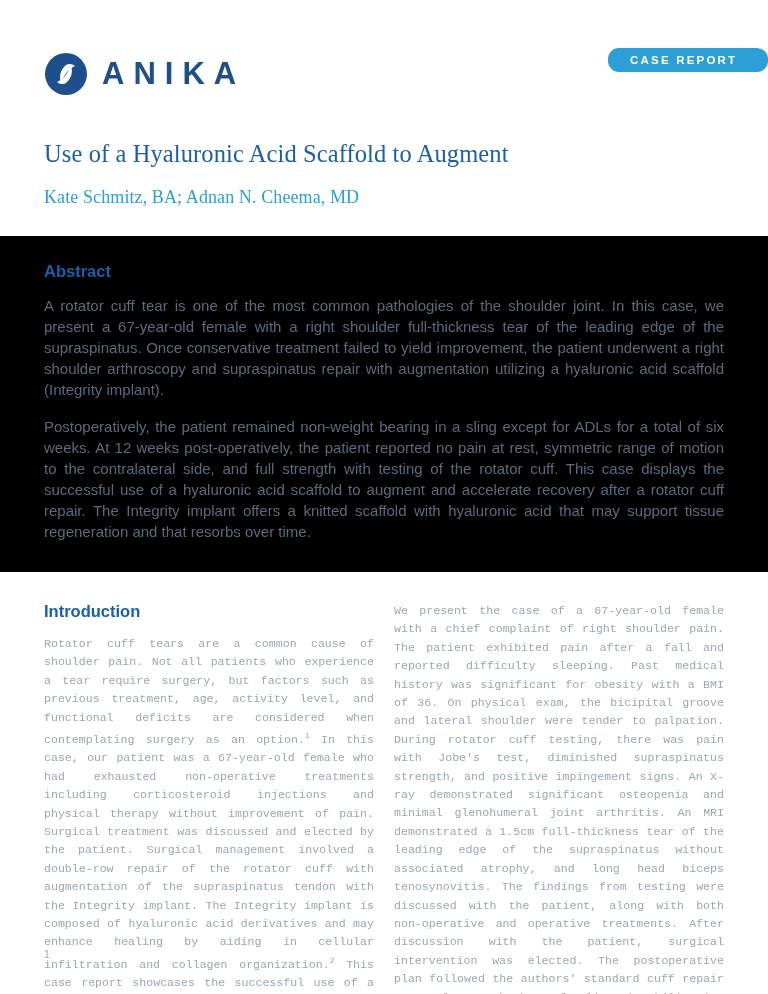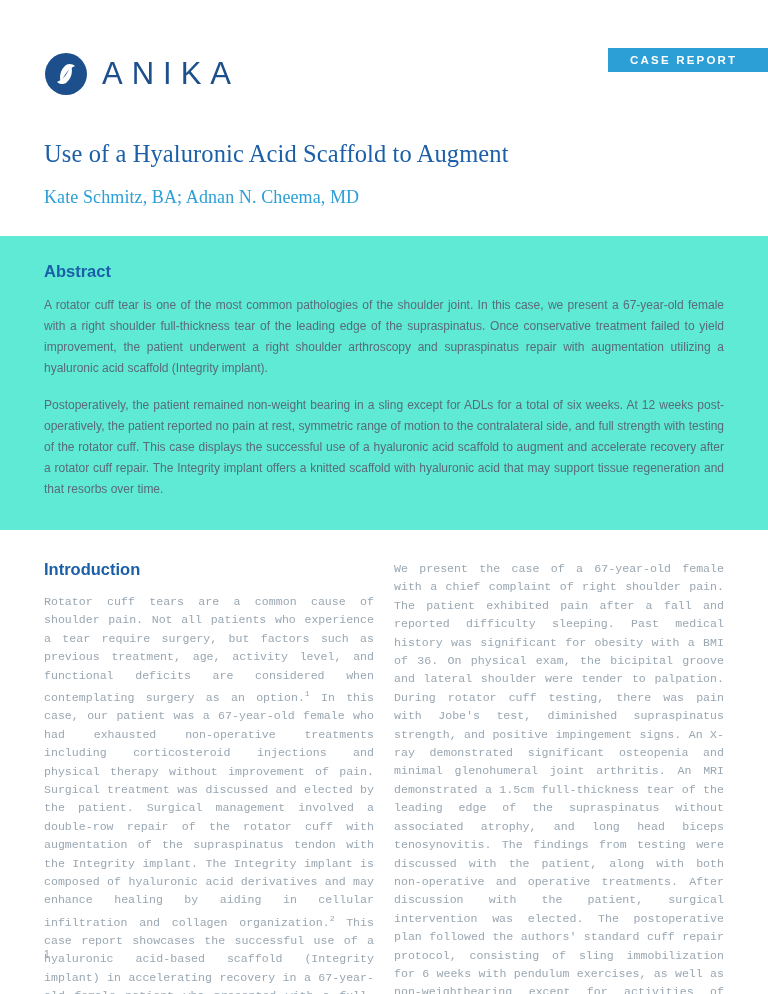--- a/index.html
+++ b/index.html
@@ -35,37 +35,38 @@
     align-items: center;
   }
   .logo-mark {
     width: 44px;
     height: 44px;
     margin-right: 14px;
   }
   .logo-text {
     font-size: 31px;
     letter-spacing: 9px;
-    font-weight: normal;
+    font-weight: bold;
     color: #1c4f8c;
     font-family: "Liberation Sans", sans-serif;
   }
   .badge {
     position: absolute;
     right: 0px;
     top: 48px;
     background: #2c9fd6;
     color: #ffffff;
     font-size: 11.5px;
     font-weight: bold;
     letter-spacing: 2.2px;
     padding: 6px 26px 6px 22px;
     width: 160px;
     box-sizing: border-box;
     text-align: left;
+    border-radius: 11px;
   }
 
   
   .title-block {
     padding: 18px 44px 0 44px;
     font-family: Liberation Serif, serif;
   }
   .doc-title {
     font-size: 24.5px;
     line-height: 31px;
@@ -77,31 +78,31 @@
   .authors {
     margin-top: 18px;
     font-size: 18px;
     color: #2c9fd6;
     letter-spacing: 0.1px;
   }
 
   
   .abstract-band {
     margin-top: 28px;
-    background: #5eead4;
+    background: #000000;
     padding: 26px 44px 30px 44px;
   }
   .abstract-heading {
     color: #1a5fa8;
     font-size: 16.5px;
     font-weight: bold;
     margin: 0 0 14px 0;
   }
   .abstract-p {
-    font-size: 12px;
+    font-size: 15px;
     line-height: 21px;
     color: #5a6b7b;
     margin: 0 0 16px 0;
     text-align: justify;
   }
   .abstract-p:last-child {
     margin-bottom: 0;
   }
 
   

